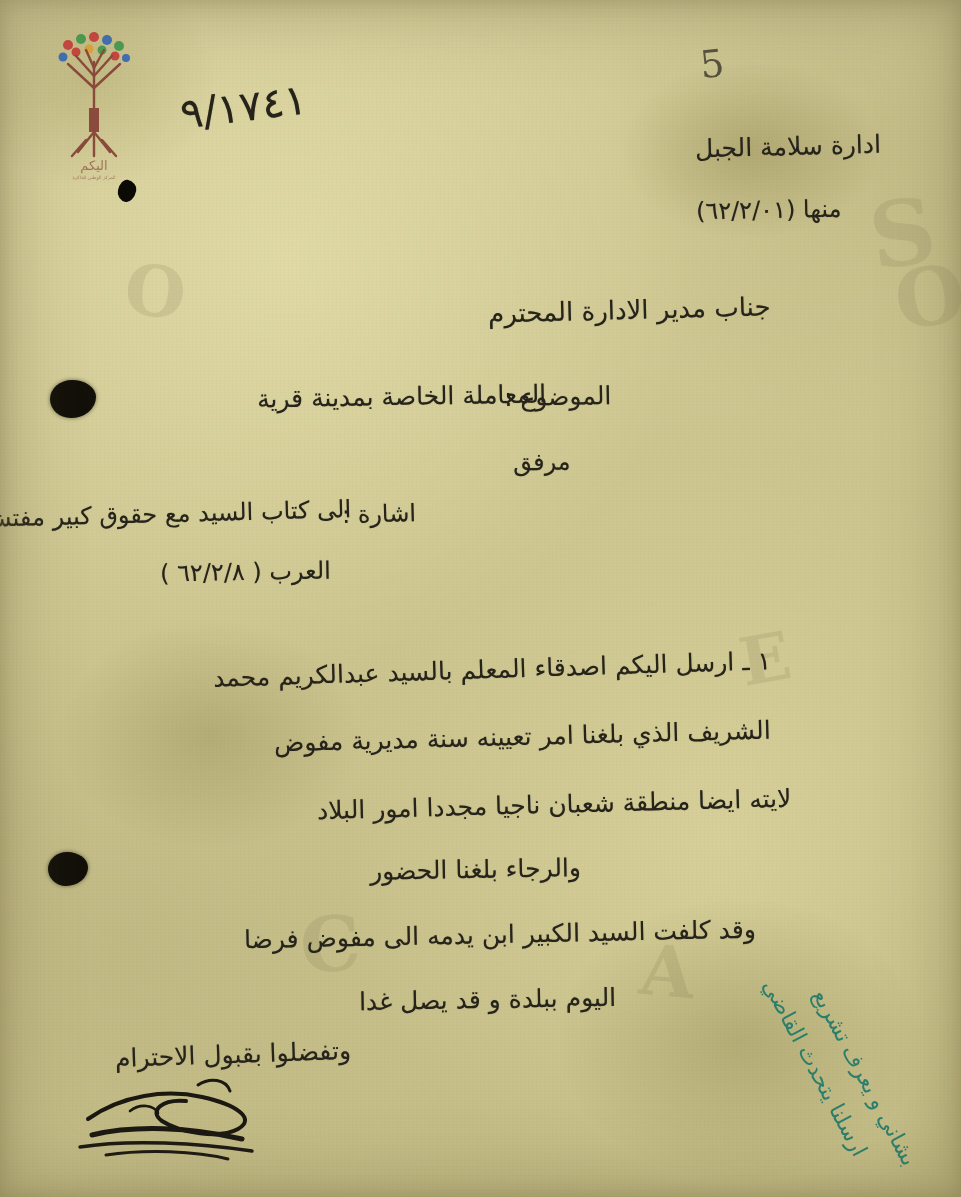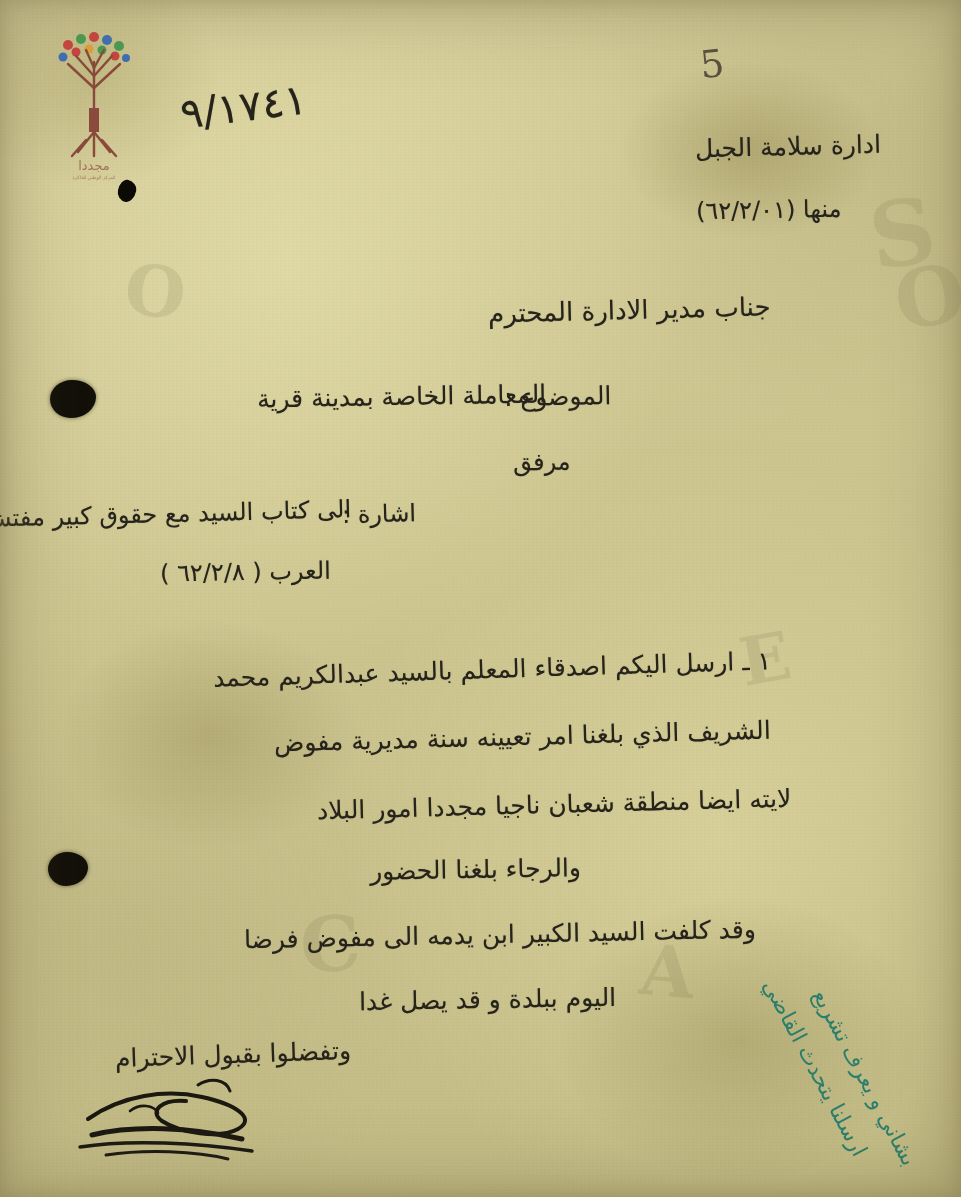--- a/index.html
+++ b/index.html
@@ -185,21 +185,21 @@
       <g stroke="#8a4a3c" stroke-width="2.4" fill="none" stroke-linecap="round">
         <path d="M46 104 L30 124"></path>
         <path d="M46 104 L62 124"></path>
         <path d="M46 104 L46 128"></path>
         <path d="M38 112 L24 128"></path>
         <path d="M54 112 L68 128"></path>
       </g>
     </svg>
   </div>
   <div class="logo-caption">
-    <div style="font-size:13px; color:#8a4a3c; opacity:.8;">مجددا</div>
+    <div style="font-size:13px; color:#8a4a3c; opacity:.8;">اليكم</div>
     <div style="font-size:4.6px; color:#8a4a3c; opacity:.75; margin-top:1px;">المركز الوطني للذاكرة</div>
   </div>
 
   <div class="page-num" style="left:700px; top:42px; font-size:38px; transform:rotate(-6deg); opacity:.8;">5</div>
 
   <div class="hw ink-strong" style="left:180px; top:82px; font-size:42px; transform:rotate(-7deg); letter-spacing:2px;">١٤٧١/٩</div>
 
   <div class="hw ink-strong" style="right:80px; top:132px; font-size:25px; transform:rotate(-1.5deg); letter-spacing:1px;">ادارة سلامة الجبل</div>
   <div class="hw ink-strong" style="right:120px; top:196px; font-size:24px; transform:rotate(-1deg); letter-spacing:1px;">منها (١٠/٢/٢٦)</div>
 

